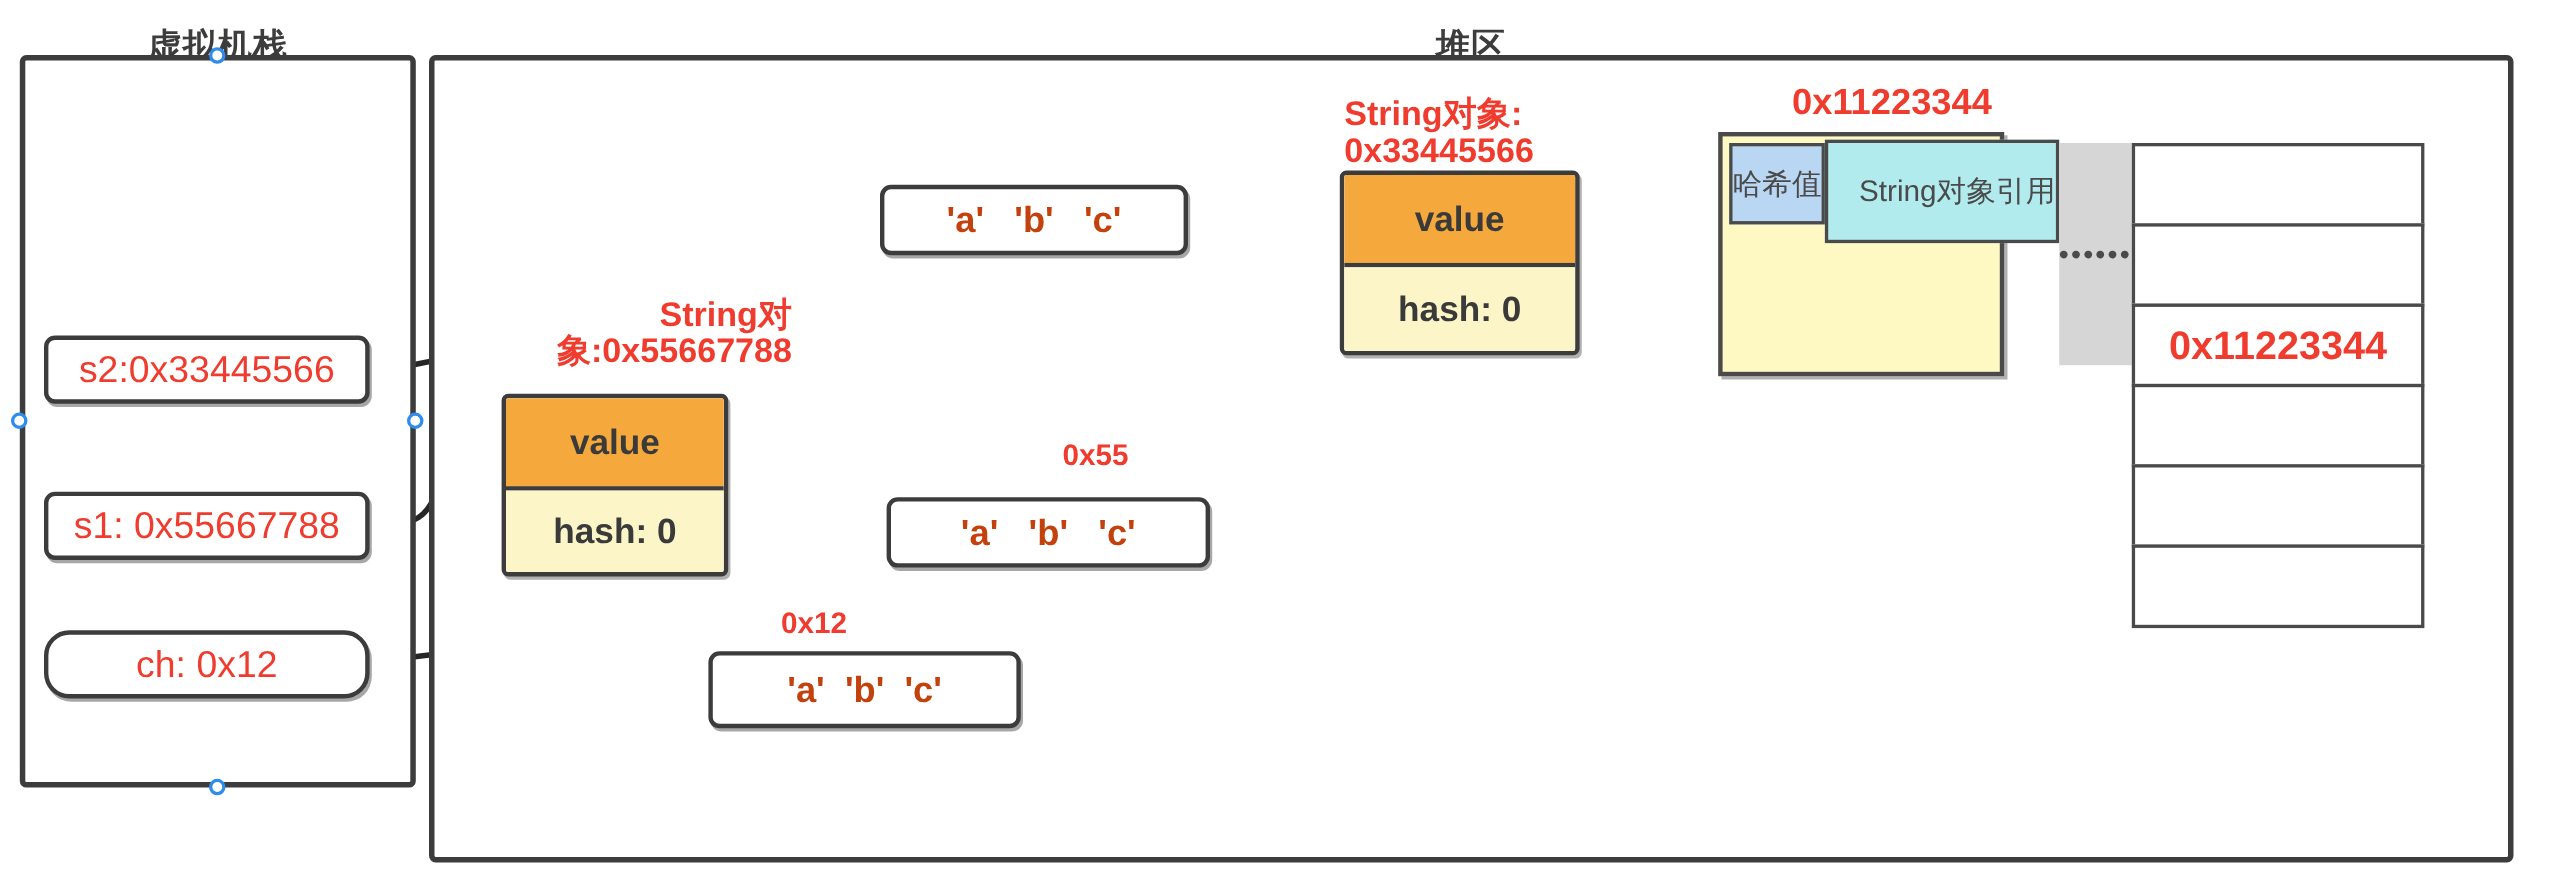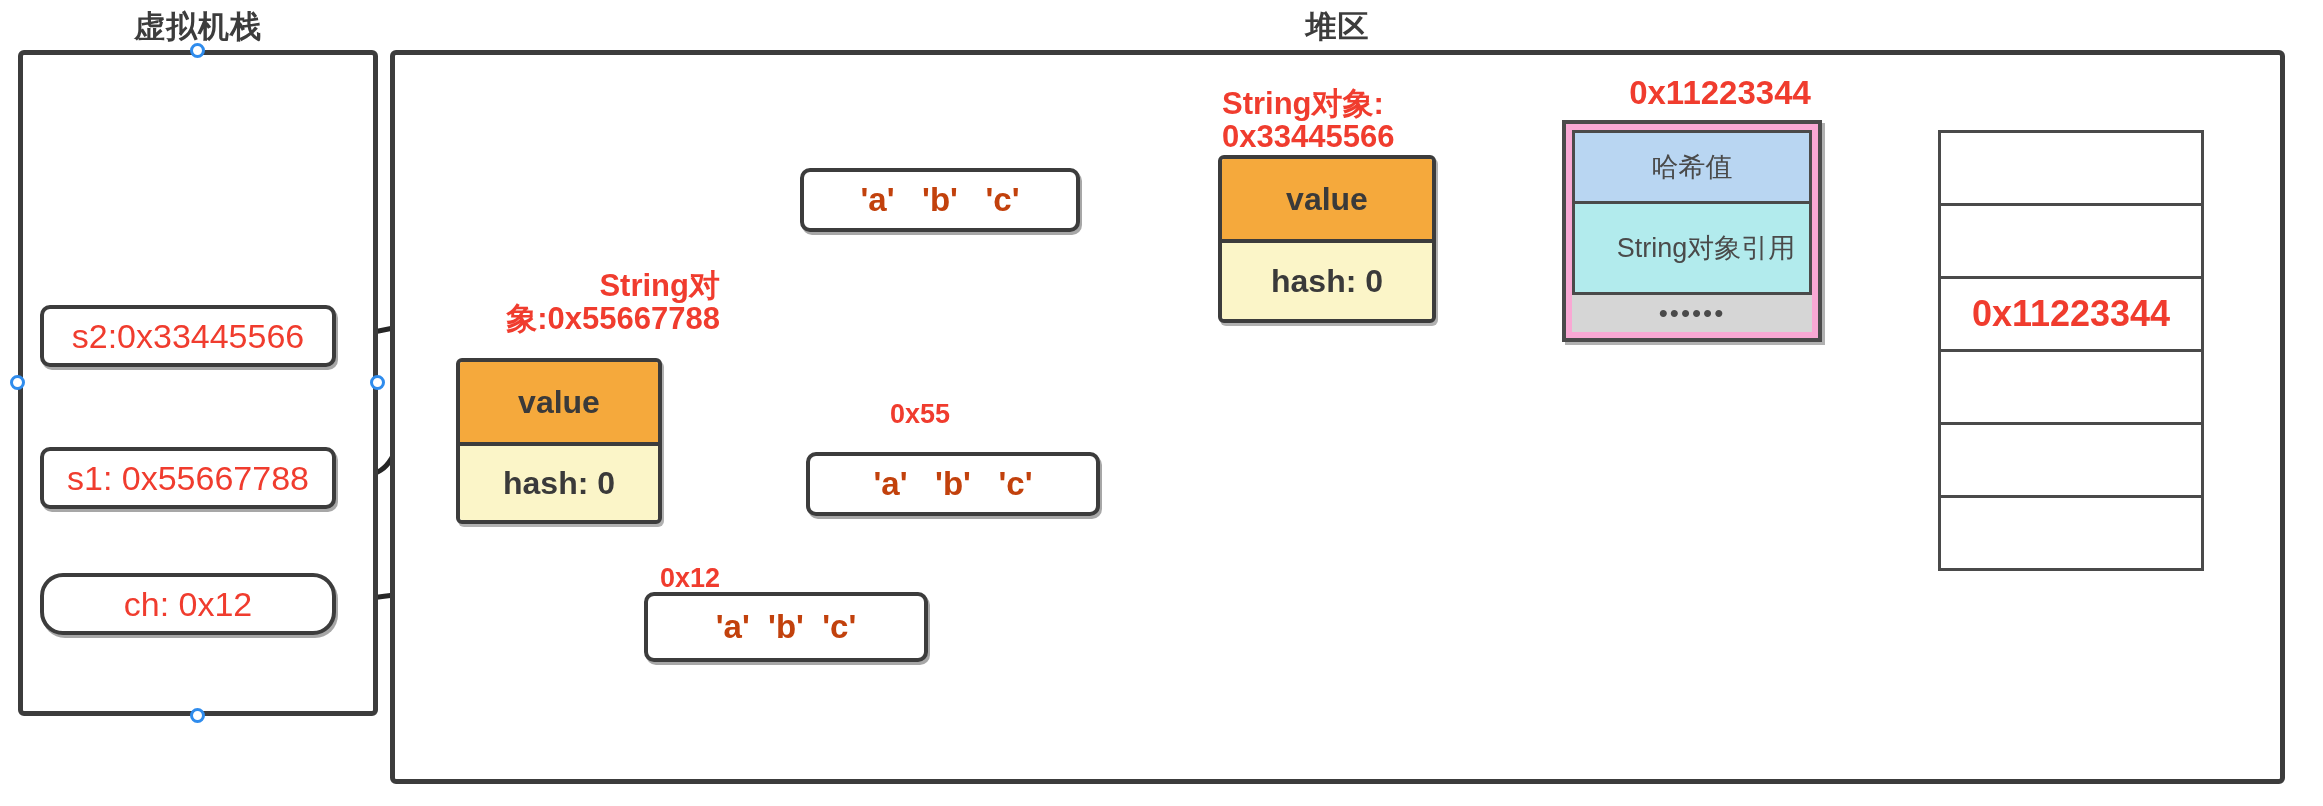--- a/index.html
+++ b/index.html
@@ -9,21 +9,21 @@
   }
   .stage{position:absolute;left:0;top:0;width:2323px;height:806px;}
   .abs{position:absolute;box-sizing:border-box;}
 
   
   .region{
     border:5px solid #3c3c3c;border-radius:6px;background:#fff;
   }
   .region-title{
     font-weight:bold;color:#3c3c3c;text-align:center;
-    letter-spacing:1px;white-space:nowrap;
+    letter-spacing:1px;white-space:nowrap;margin-top:15px;
   }
 
   
   .node{
     border:4px solid #3c3c3c;border-radius:10px;background:#fff;
     display:flex;align-items:center;justify-content:center;
     box-shadow:2px 3px 0 rgba(60,60,60,.45);
   }
   .node.var{color:#f03c2e;font-size:34px;white-space:nowrap;}
   .node.chars{color:#c2410c;font-size:33px;font-weight:bold;white-space:pre;}
@@ -37,23 +37,23 @@
   .cell{
     display:flex;align-items:center;justify-content:center;
     font-size:32px;font-weight:bold;color:#3a3a3a;white-space:nowrap;
   }
   .cell.value{background:#f5a93c;}
   .cell.hash{background:#fbf5c8;}
   .cell-sep{height:4px;background:#3c3c3c;}
 
   
   .entry{
-    border:4px solid #4a4a4a;background:#f9a8d4;
+    border:4px solid #4a4a4a;background:#fef9c3;
     box-shadow:3px 3px 0 rgba(60,60,60,.40);
-    padding:6px;display:flex;flex-direction:column;gap:0;
+    padding:6px;display:flex;gap:0;
   }
   .entry-cell{
     border:3px solid #4a4a4a;display:flex;align-items:center;
     justify-content:center;font-size:27px;color:#4a4a4a;white-space:nowrap;
   }
   .entry-cell.hashval{background:#b9d6f2;}
   .entry-cell.ref{background:#b2ebed;}
   .entry-cell.dots{background:#d6d6d6;border:none;font-size:26px;letter-spacing:2px;}
 
   
@@ -141,25 +141,25 @@
 
   <div class="abs rlabel big" style="left:450px;top:270px;width:270px;text-align:right;">String对
 象:0x55667788</div>
 
   <div class="abs strobj" style="left:456px;top:358px;width:206px;height:166px;">
     <div class="cell value" style="height:80px;">value</div>
     <div class="cell-sep"></div>
     <div class="cell hash" style="flex:1;">hash: 0</div>
   </div>
 
-  <div class="abs rlabel sm" style="left:840px;top:400px;width:160px;text-align:center;">0x55</div>
+  <div class="abs rlabel sm" style="left:866px;top:400px;width:160px;text-align:right;">0x55</div>
 
   <div class="abs node chars" style="left:806px;top:452px;width:294px;height:64px;">'a'   'b'   'c'</div>
 
-  <div class="abs rlabel sm" style="left:660px;top:564px;width:160px;text-align:left;">0x12</div>
+  <div class="abs rlabel sm" style="left:660px;top:552px;width:160px;text-align:center;">0x12</div>
 
   <div class="abs node chars" style="left:644px;top:592px;width:284px;height:70px;">'a'  'b'  'c'</div>
 
   <div class="abs rlabel mid" style="left:1590px;top:76px;width:260px;text-align:center;font-size:33px;">0x11223344</div>
 
   <div class="abs entry" style="left:1562px;top:120px;width:260px;height:222px;">
     <div class="entry-cell hashval" style="height:68px;">哈希值</div>
     <div class="entry-cell ref" style="height:88px;margin-top:-3px;padding-left:28px;">String对象引用</div>
     <div class="entry-cell dots" style="flex:1;">••••••</div>
   </div>

